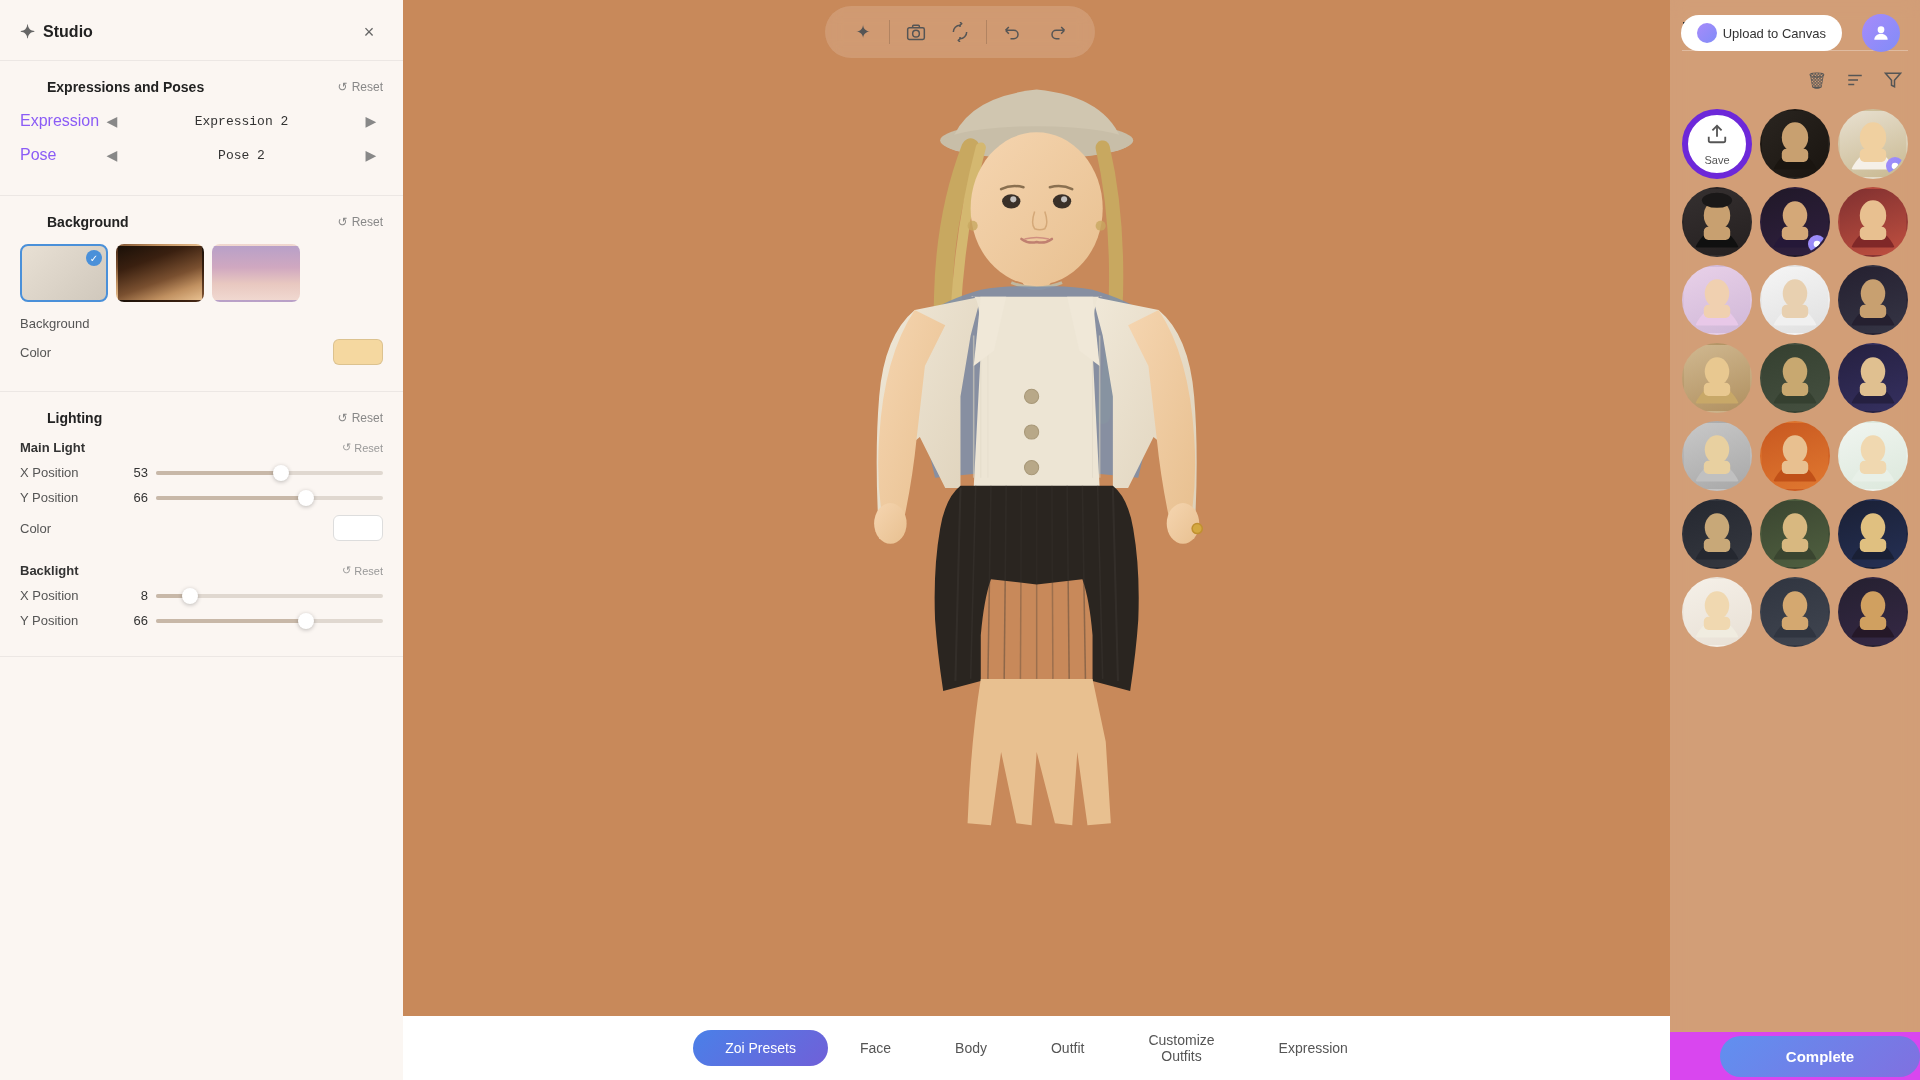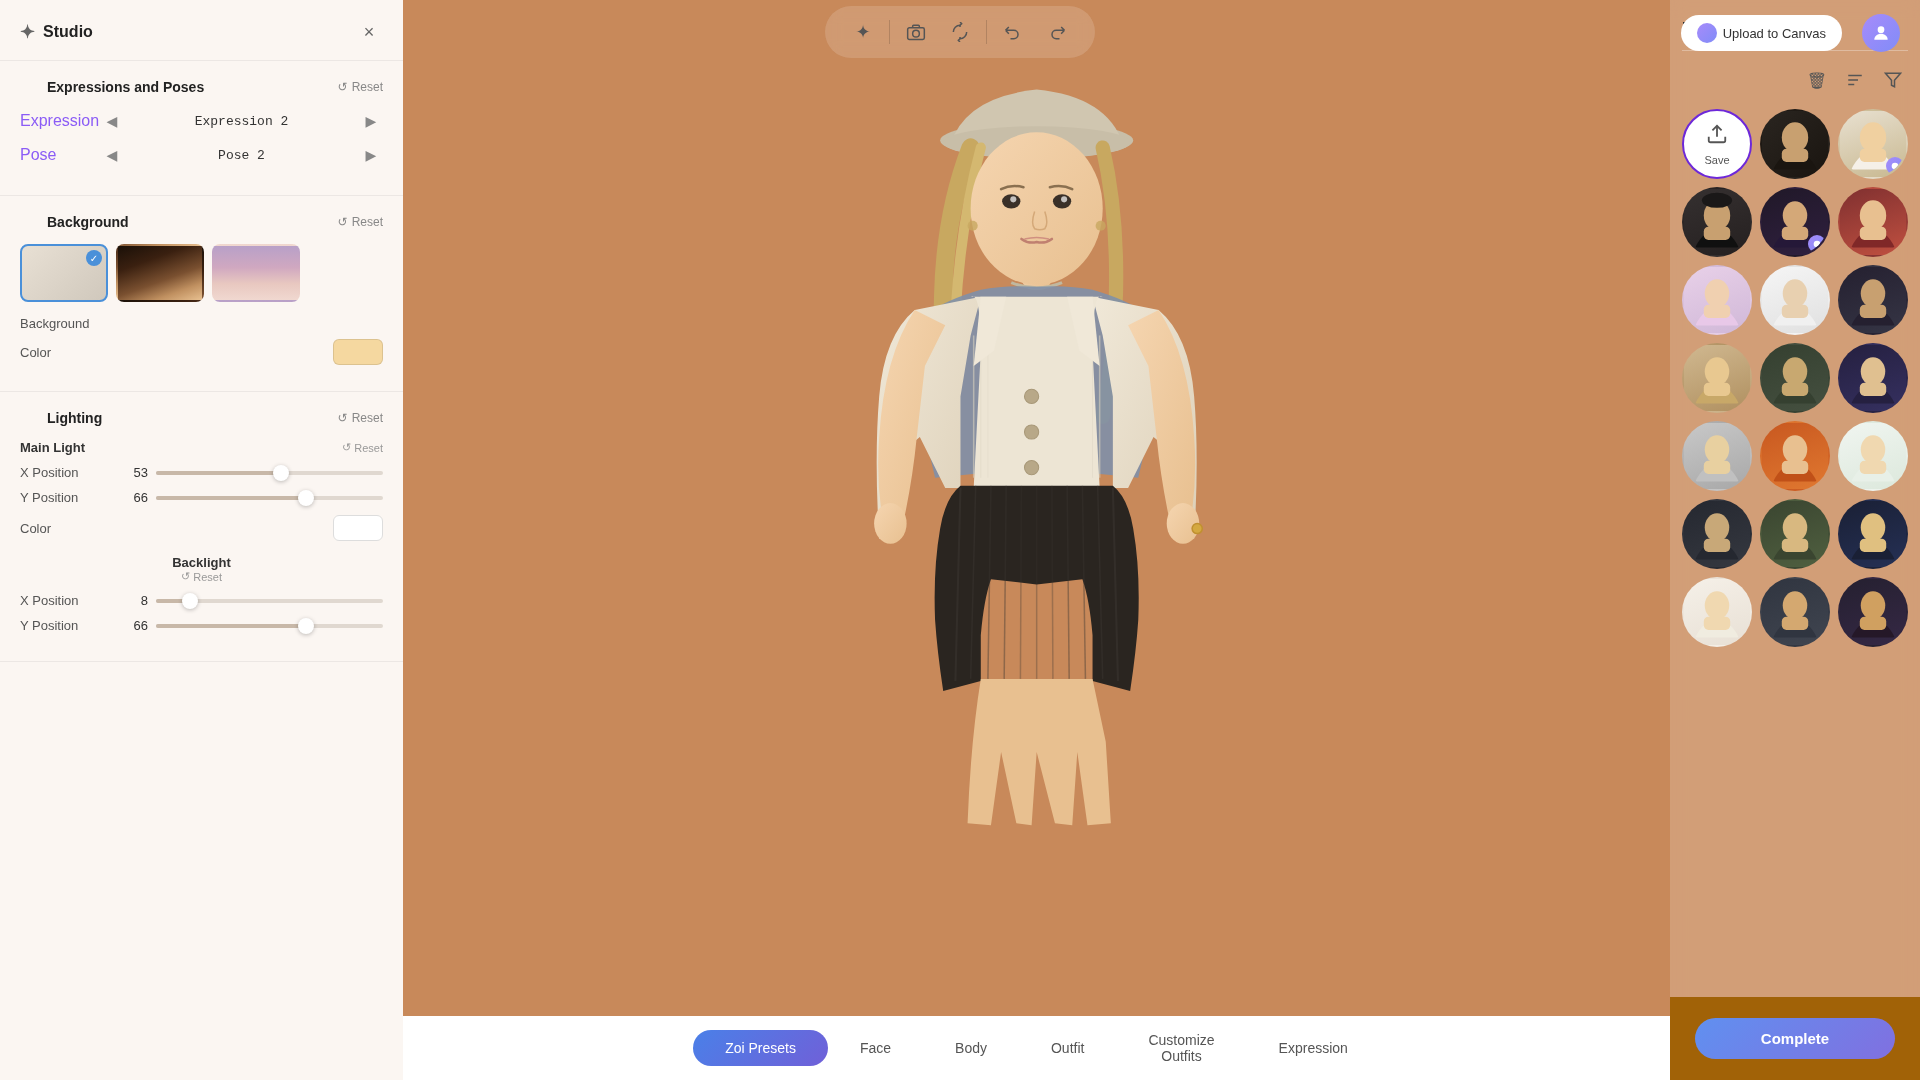--- a/index.html
+++ b/index.html
@@ -422,21 +422,21 @@
       cursor: pointer;
       overflow: hidden;
       position: relative;
       border: 2px solid transparent;
     }
 
     .preset-save {
       width: 70px;
       height: 70px;
       border-radius: 50%;
-      border: 2px solid #6d28d9;
+      border: 6px solid #6d28d9;
       background: white;
       display: flex;
       flex-direction: column;
       align-items: center;
       justify-content: center;
       cursor: pointer;
       gap: 4px;
     }
 
     .preset-save-icon { font-size: 20px; color: #555; }
@@ -508,25 +508,25 @@
       background: linear-gradient(135deg, #4a80e8, #7060d8);
       color: white;
     }
 
     
     .complete-btn-area {
       position: absolute;
       bottom: 0;
       right: 0;
       width: 250px;
-      height: 83px;
-      background: #a16207;
-      display: flex;
-      align-items: center;
-      justify-content: center;
+      height: 48px;
+      background: #d946ef;
+      display: flex;
+      align-items: center;
+      justify-content: flex-end;
       z-index: 5;
     }
 
     .complete-btn {
       background: linear-gradient(135deg, #6090f0, #8070e0);
       color: white;
       border: none;
       border-radius: 24px;
       padding: 12px 40px;
       font-size: 15px;
@@ -717,21 +717,21 @@
         <div class="slider-fill" style="width: 66%;"></div>
         <div class="slider-thumb" style="left: calc(66% - 8px);"></div>
       </div>
     </div>
 
     <div class="color-row">
       <span class="color-label">Color</span>
       <div class="color-swatch" style="background: #ffffff; border: 1px solid #ddd;"></div>
     </div>
 
-    <div class="subsection-header" style="margin-top: 14px; flex-direction: column;">
+    <div class="subsection-header" style="margin-top: 22px;">
       <span class="subsection-title">Backlight</span>
       <button class="small-reset">
         <span>↺</span>
         <span>Reset</span>
       </button>
     </div>
 
     <div class="slider-row">
       <span class="slider-label">X Position</span>
       <span class="slider-value">8</span>

